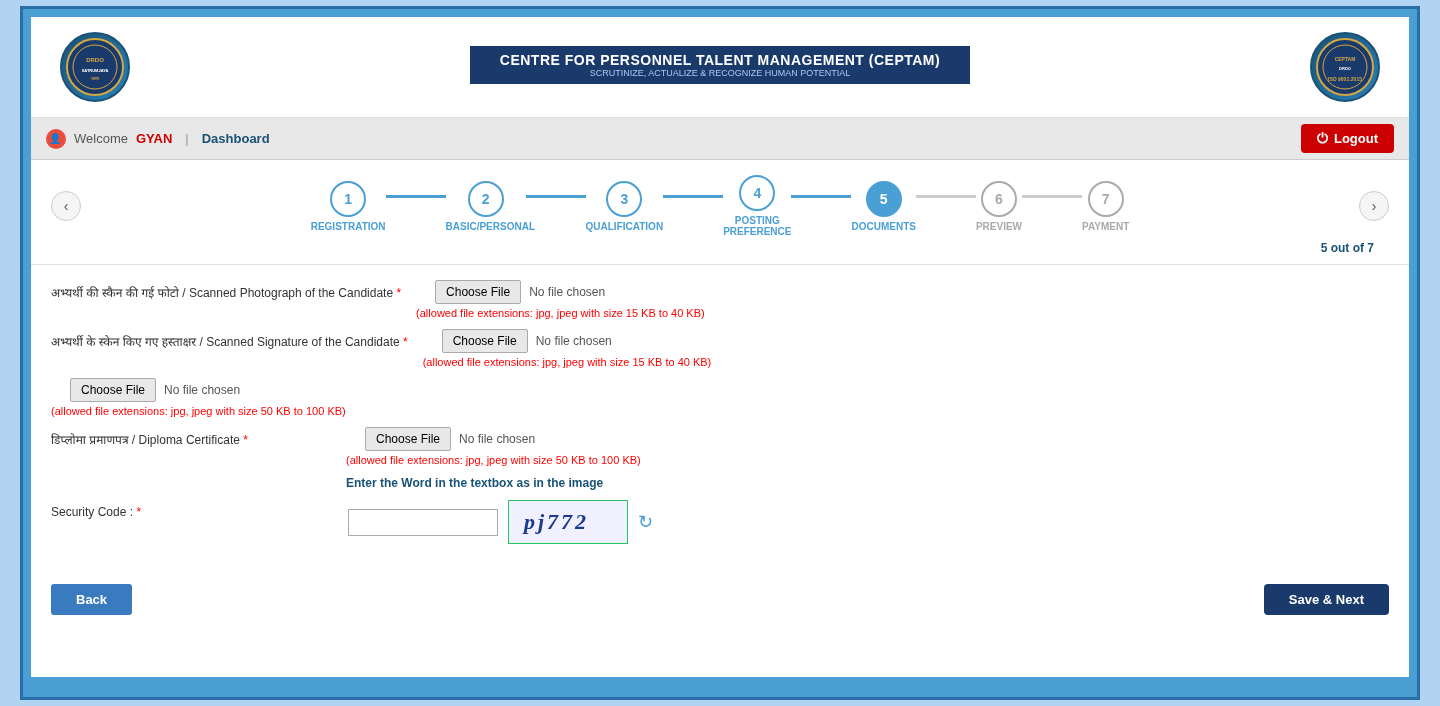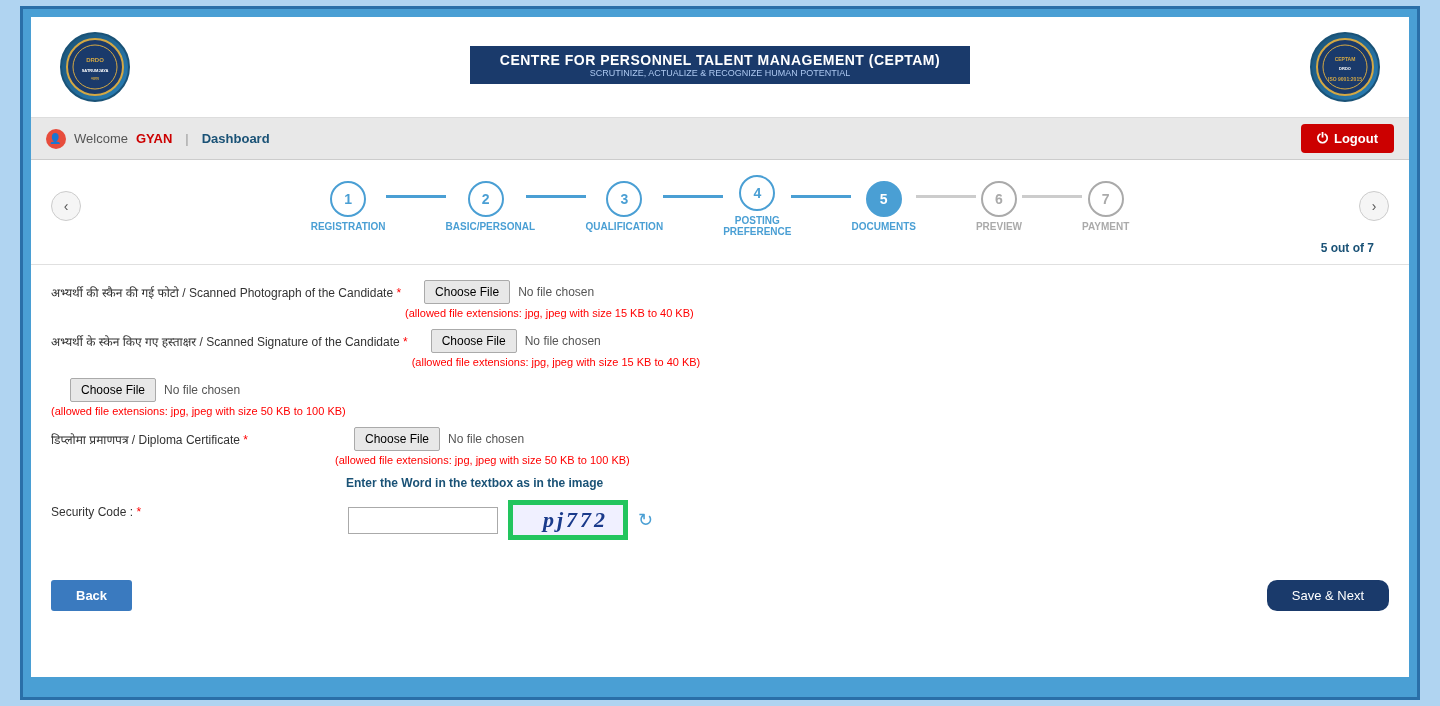--- a/index.html
+++ b/index.html
@@ -43,42 +43,42 @@
     .step-circle.inactive { border-color: #aaa; color: #aaa; }
     .step-label { font-size: 10px; font-weight: bold; color: #4a9fd4; text-align: center; margin-top: 4px; max-width: 80px; }
     .step-label.inactive { color: #aaa; }
     .steps-count { text-align: right; font-size: 12px; color: #1a5276; font-weight: bold; padding: 4px 15px 4px 0; }
 
     
     .section-header { background: #4a9fd4; color: white; padding: 8px 15px; font-size: 14px; font-weight: bold; }
 
     
     .form-body { padding: 15px 20px; }
-    .form-row { display: flex; align-items: flex-start; margin-bottom: 10px; gap: 4px; }
+    .form-row { display: flex; align-items: flex-start; margin-bottom: 10px; gap: 15px; }
     .form-label { min-width: 280px; font-size: 12px; color: #333; padding-top: 5px; line-height: 1.4; }
     .form-label .required { color: red; }
     .form-input-area { display: flex; flex-direction: column; gap: 3px; }
     .file-input-wrapper { display: flex; align-items: center; gap: 8px; margin-left: 19px; }
     .choose-file-btn { background: #e8e8e8; border: 1px solid #aaa; padding: 4px 10px; font-size: 12px; cursor: pointer; border-radius: 2px; }
     .no-file-text { font-size: 12px; color: #555; }
     .allowed-extensions { font-size: 11px; color: red; }
 
     
     .security-row { display: flex; align-items: flex-start; margin-top: 10px; gap: 17px; }
     .security-label { min-width: 280px; font-size: 12px; color: #333; padding-top: 5px; }
     .captcha-instruction { font-size: 12px; color: #1a5276; font-weight: bold; margin-bottom: 5px; }
     .captcha-row { display: flex; align-items: center; gap: 10px; }
     .security-input { border: 1px solid #aaa; padding: 5px 8px; width: 150px; font-size: 13px; }
-    .captcha-box { background: #f0f0ff; border: 5px solid #22c55e; padding: 2px 15px; font-size: 22px; font-weight: bold; color: #1a3a8b; letter-spacing: 3px; font-style: italic; font-family: Georgia, serif; min-width: 120px; text-align: right; }
+    .captcha-box { background: #f0f0ff; border: 1px solid #22c55e; padding: 8px 15px; font-size: 22px; font-weight: bold; color: #1a3a8b; letter-spacing: 3px; font-style: italic; font-family: Georgia, serif; min-width: 120px; text-align: left; }
     .refresh-icon { color: #4a9fd4; font-size: 18px; cursor: pointer; }
 
     
     .form-buttons { display: flex; justify-content: space-between; align-items: center; padding: 15px 20px; margin-top: 10px; }
     .back-btn { background: #3a7abf; color: white; border: none; padding: 8px 25px; font-size: 13px; font-weight: bold; cursor: pointer; border-radius: 3px; }
-    .save-next-btn { background: #1a3a6b; color: white; border: none; padding: 8px 25px; font-size: 13px; font-weight: normal; cursor: pointer; border-radius: 10px; }
+    .save-next-btn { background: #1a3a6b; color: white; border: none; padding: 8px 25px; font-size: 13px; font-weight: bold; cursor: pointer; border-radius: 4px; }
 
     .bottom-bar { background: #4a9fd4; height: 12px; width: 100%; }
   </style>
 </head>
 <body>
 
 <div class="outer-border">
   <div class="inner-container">
 
     <div class="header">

